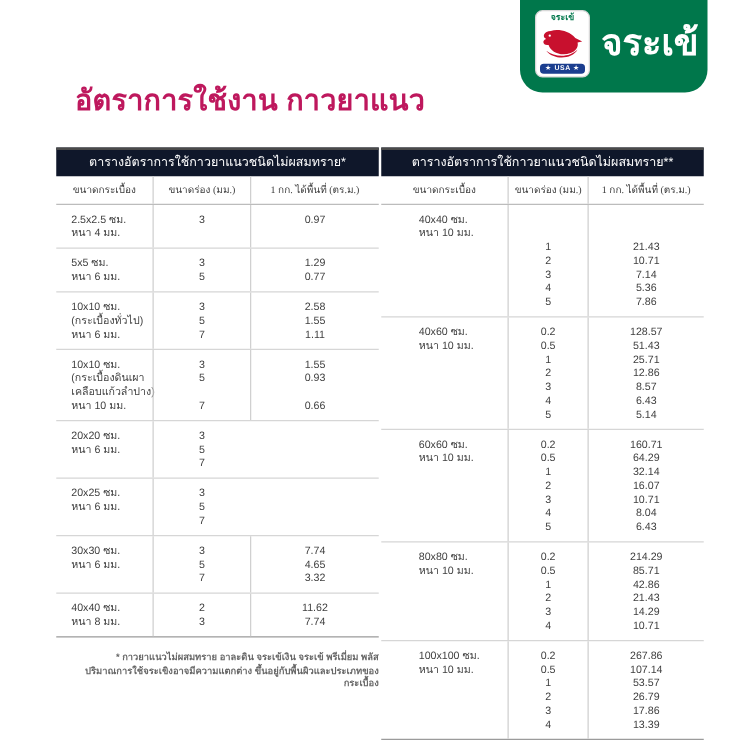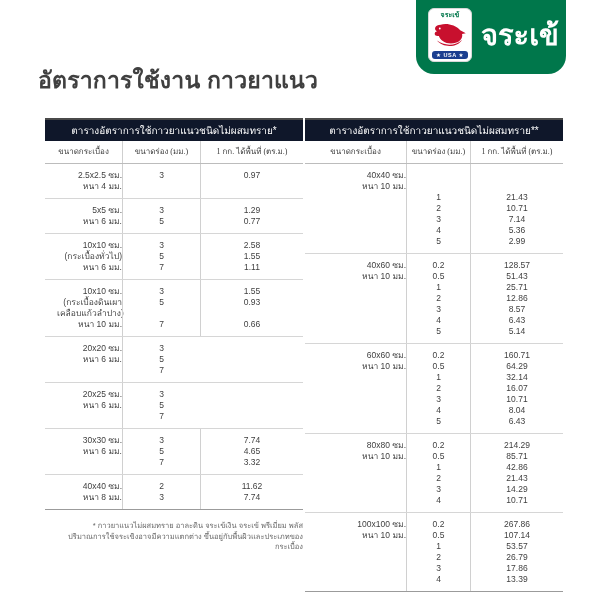--- a/index.html
+++ b/index.html
@@ -24,22 +24,22 @@
   }
   .badge-top{font-size:7px;font-weight:bold;color:#00774B;line-height:8px;}
   .badge svg{display:block;}
   .badge-usa{
     background:#1B3E8F;color:#ffffff;font-size:5.5px;font-weight:bold;
     border-radius:3px;line-height:8px;padding:0 4px;letter-spacing:.5px;
   }
   .logo-text{color:#ffffff;font-size:29px;font-weight:bold;line-height:30px;}
   
   .page-title{
-    position:absolute;top:62px;left:38px;margin:0;
-    font-size:23px;font-weight:bold;color:#404040;letter-spacing:.2px;
+    position:absolute;top:62px;left:60px;margin:0;
+    font-size:23px;font-weight:bold;color:#be185d;letter-spacing:.2px;
   }
   
   .tables{position:absolute;top:118px;left:45px;display:flex;gap:2px;}
   .tcol{width:258px;display:flex;flex-direction:column;}
   .tbl{width:258px;border-bottom:1px solid #9b9b9b;}
   .tbl-left{--c1:77px;--c2:78px;--c3:103px;}
   .tbl-right{--c1:101px;--c2:64px;--c3:93px;}
   .t-band{
     background:#0f172a;color:#ffffff;text-align:center;
     font-size:10px;line-height:21px;height:21px;border-top:2px solid #4a4a4a;
@@ -53,23 +53,23 @@
   }
   .t-cols .th + .th{border-left:1px solid #cfcfcf;}
   .group{display:grid;grid-template-columns:var(--c1) var(--c2) var(--c3);
     border-bottom:1px solid #d6d6d6;}
   .group:last-child{border-bottom:none;}
   .cell{padding:6px 0;box-sizing:border-box;}
   .c-groove,.c-value{border-left:1px solid #d0d0d0;text-align:center;}
   .ln{height:11px;line-height:11px;font-size:8.5px;color:#3f3f3f;white-space:nowrap;}
   .tbl-left .c-label{padding-left:12px;}
   .tbl-right .c-label{padding-left:30px;}
-  .c-label .ln{text-align:right;}
+  .c-label .ln{text-align:left;}
   
-  .fnote{margin-top:11px;text-align:right;font-size:7.5px;color:#666;line-height:10.5px;}
+  .fnote{margin-top:11px;text-align:right;font-size:7.5px;color:#666;line-height:10.5px;font-weight:bold;}
 </style>
 </head>
 <body>
 
 <div class="logo">
   <div class="badge">
     <div class="badge-top">จระเข้</div>
     <span>
       <svg width="38" height="26" viewBox="0 0 40 28">
         <path d="M10 3 C4 3 2 8 6 10 C2 11 3 16 8 15 C10 21 18 25 27 22 C31 21 34 17 33 13 L37 12 L31 9 C26 3 16 1 10 3 Z" fill="#C8102E"></path>
@@ -251,21 +251,21 @@
               <div class="ln">4</div>
               <div class="ln">5</div>
             </div>
             <div class="cell c-value">
               <div class="ln"></div>
               <div class="ln"></div>
               <div class="ln">21.43</div>
               <div class="ln">10.71</div>
               <div class="ln">7.14</div>
               <div class="ln">5.36</div>
-              <div class="ln">2.99</div>
+              <div class="ln">7.86</div>
             </div>
           </div>
           <div class="group">
             <div class="cell c-label">
               <div class="ln">40x60 ซม.</div>
               <div class="ln">หนา 10 มม.</div>
               <div class="ln"></div>
               <div class="ln"></div>
               <div class="ln"></div>
               <div class="ln"></div>

